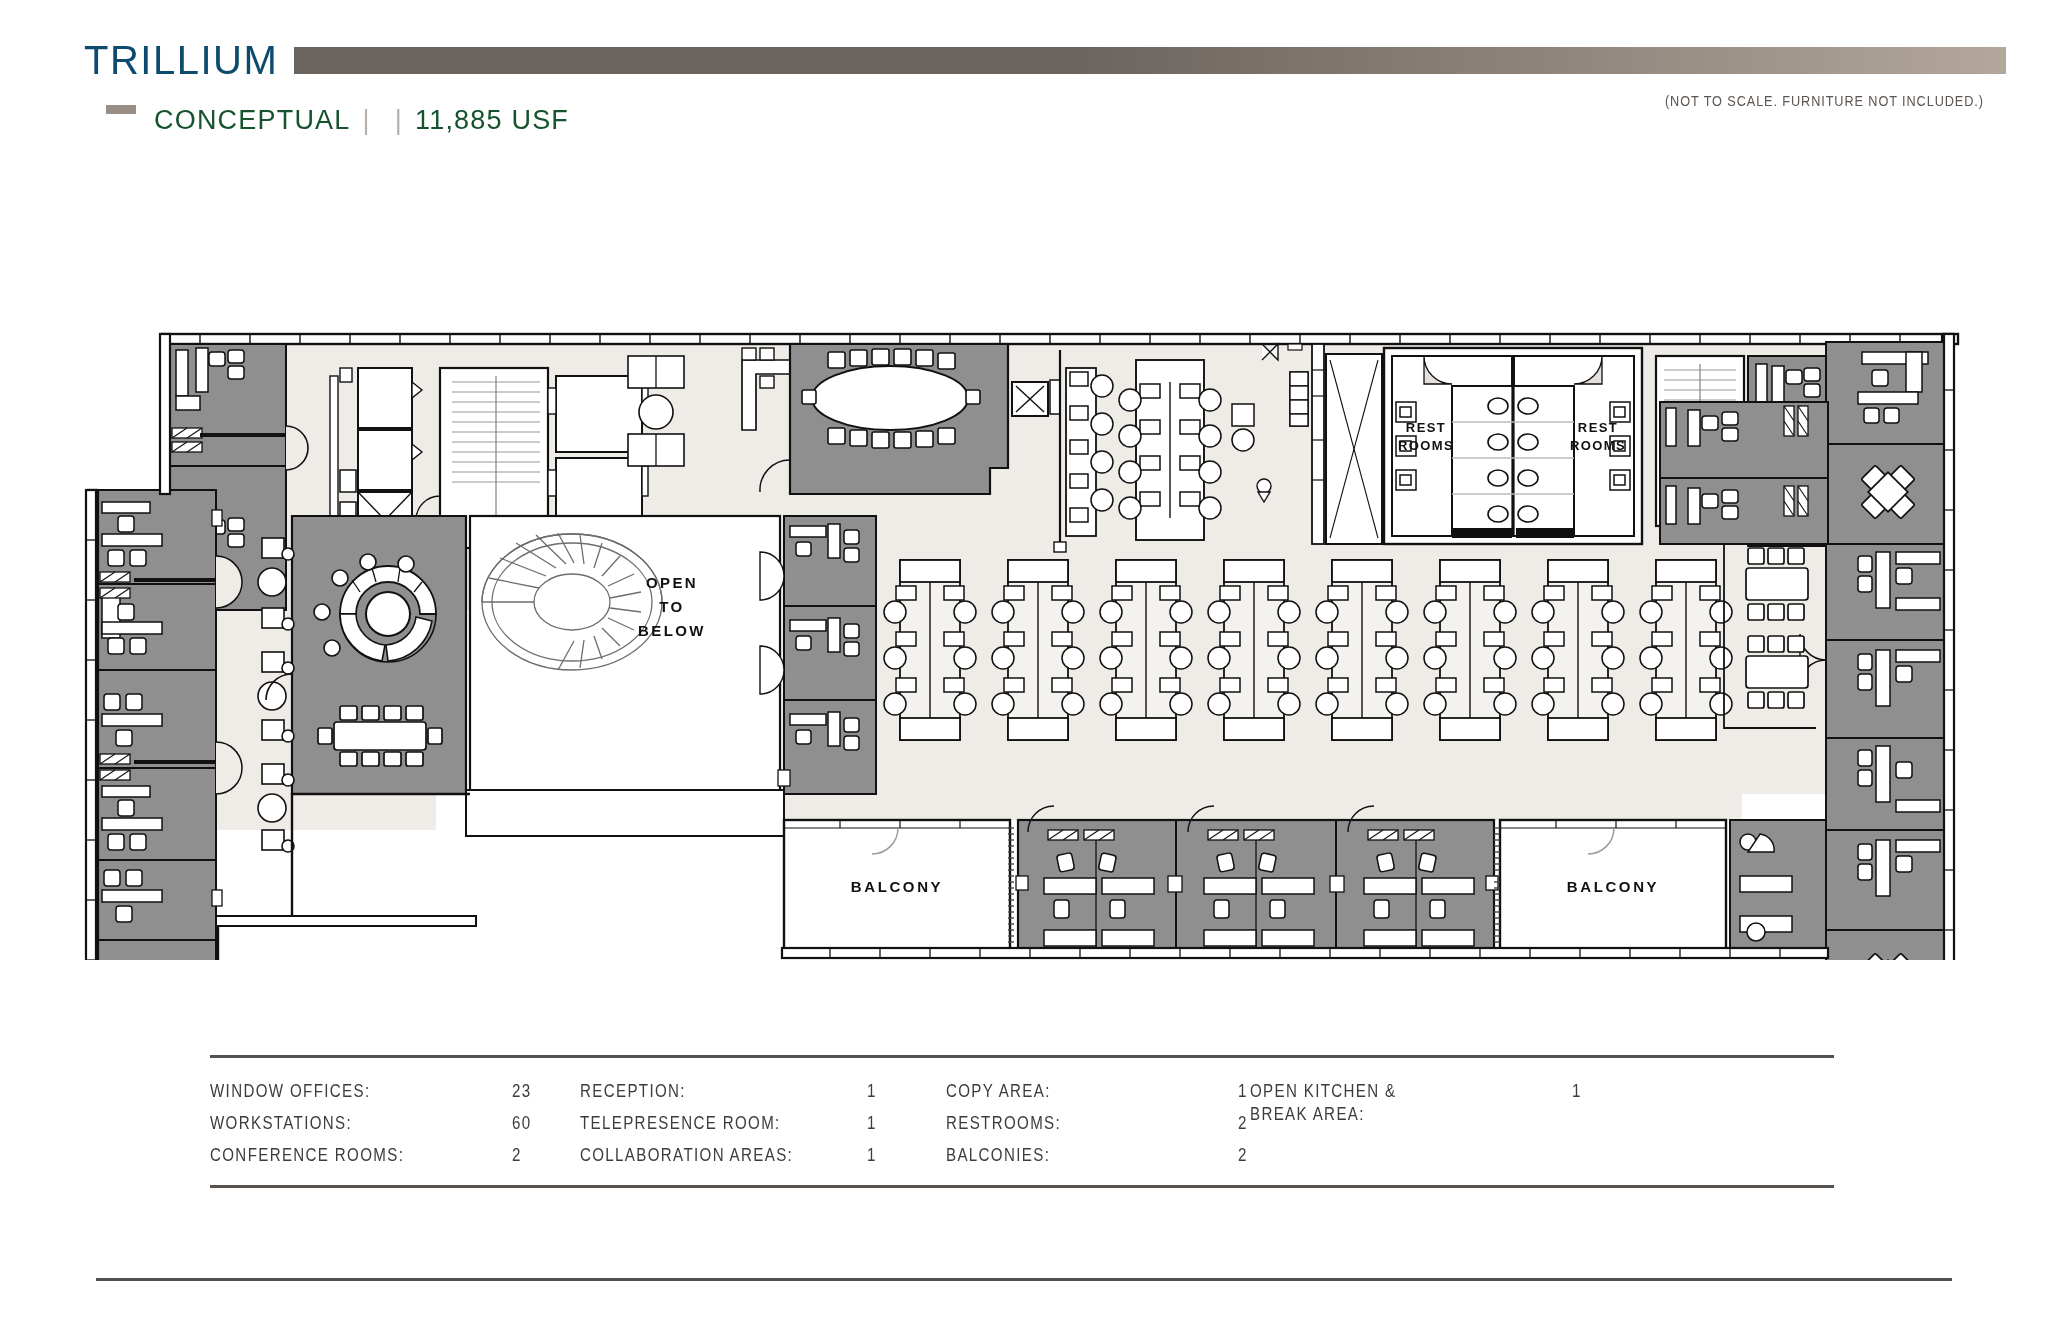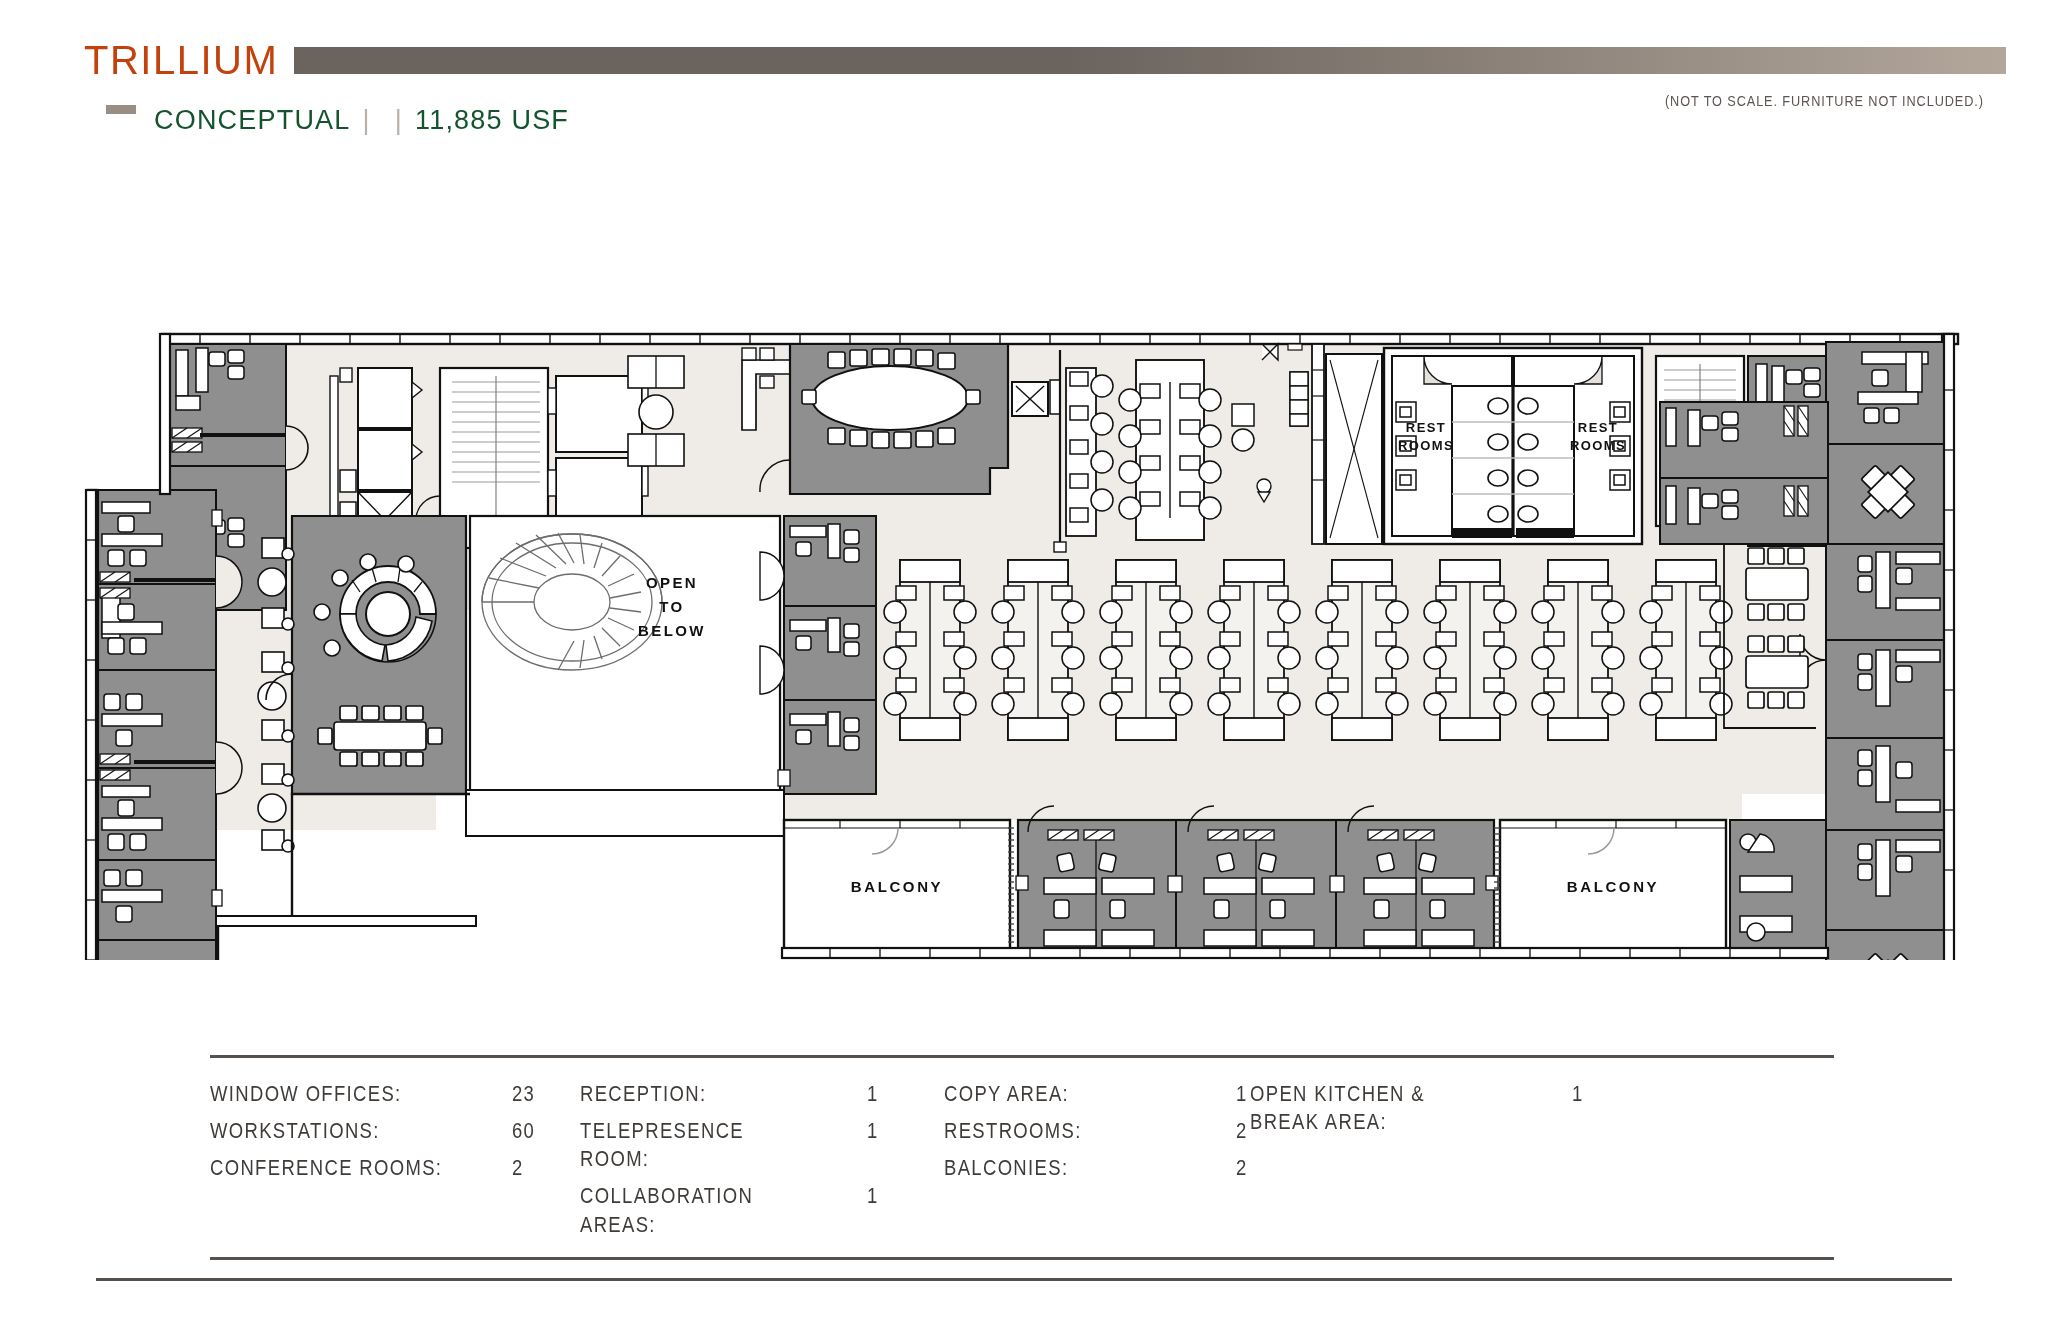--- a/index.html
+++ b/index.html
@@ -29,21 +29,21 @@
     left: 84px;
     top: 38px;
     height: 44px;
     display: flex;
     align-items: center;
   }
   .brand-name {
     font-size: 40px;
     letter-spacing: 1.5px;
     font-weight: 400;
-    color: #c2410c;
+    color: #0c4a6e;
     line-height: 1;
     white-space: nowrap;
   }
   .brand-bar {
     margin-left: 16px;
     width: 1712px;
     height: 27px;
     background: linear-gradient(to right, #6b635e 0%, #6b635e 45%, #8d837a 72%, #b3a79c 100%);
   }
 
@@ -132,21 +132,21 @@
     flex-direction: column;
     gap: 9px;
   }
   .stat-col.c1 { width: 370px; }
   .stat-col.c2 { width: 340px; }
   .stat-col.c3 { width: 330px; align-items: flex-end; }
   .stat-col.c4 { width: 400px; }
   .stat-line {
     display: flex;
     align-items: flex-start;
-    font-size: 22px;
+    font-size: 18px;
     letter-spacing: 1.6px;
     color: #3f3b38;
     line-height: 1.28;
     font-family: "Liberation Sans", sans-serif;
   }
   .stat-label {
     transform: scaleX(0.84);
     transform-origin: left center;
     white-space: pre-line;
     flex: 0 0 auto;

